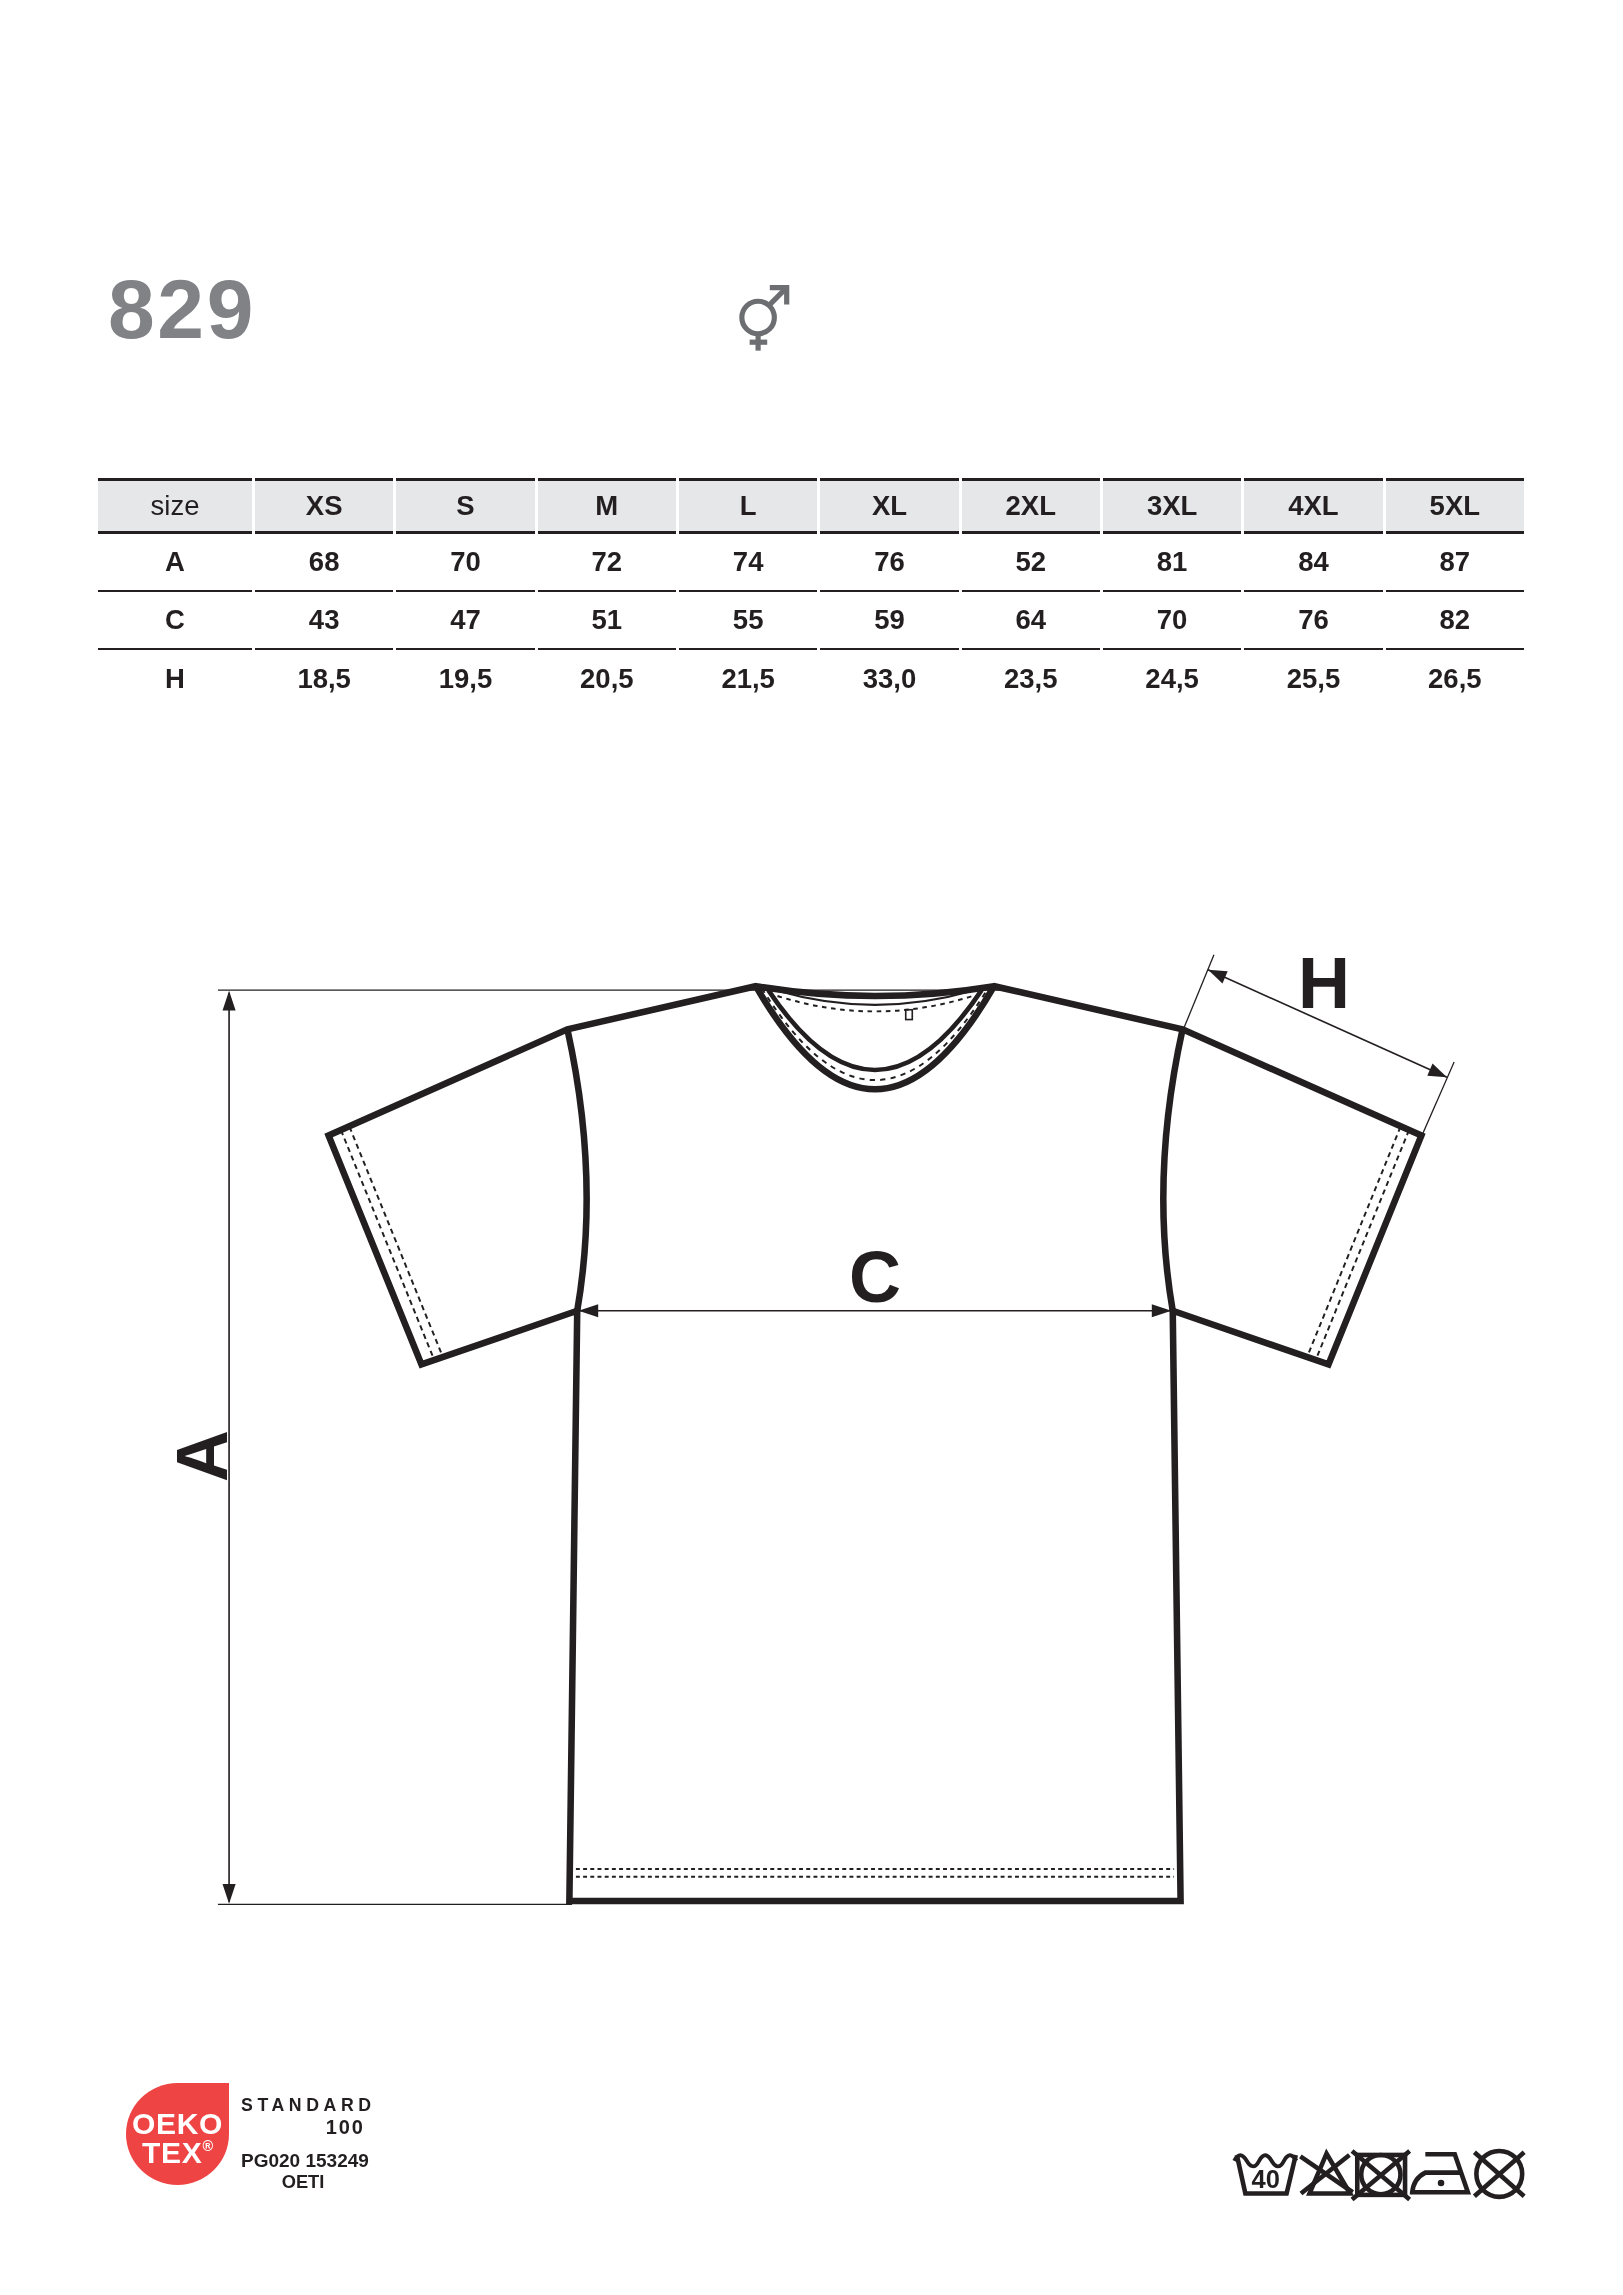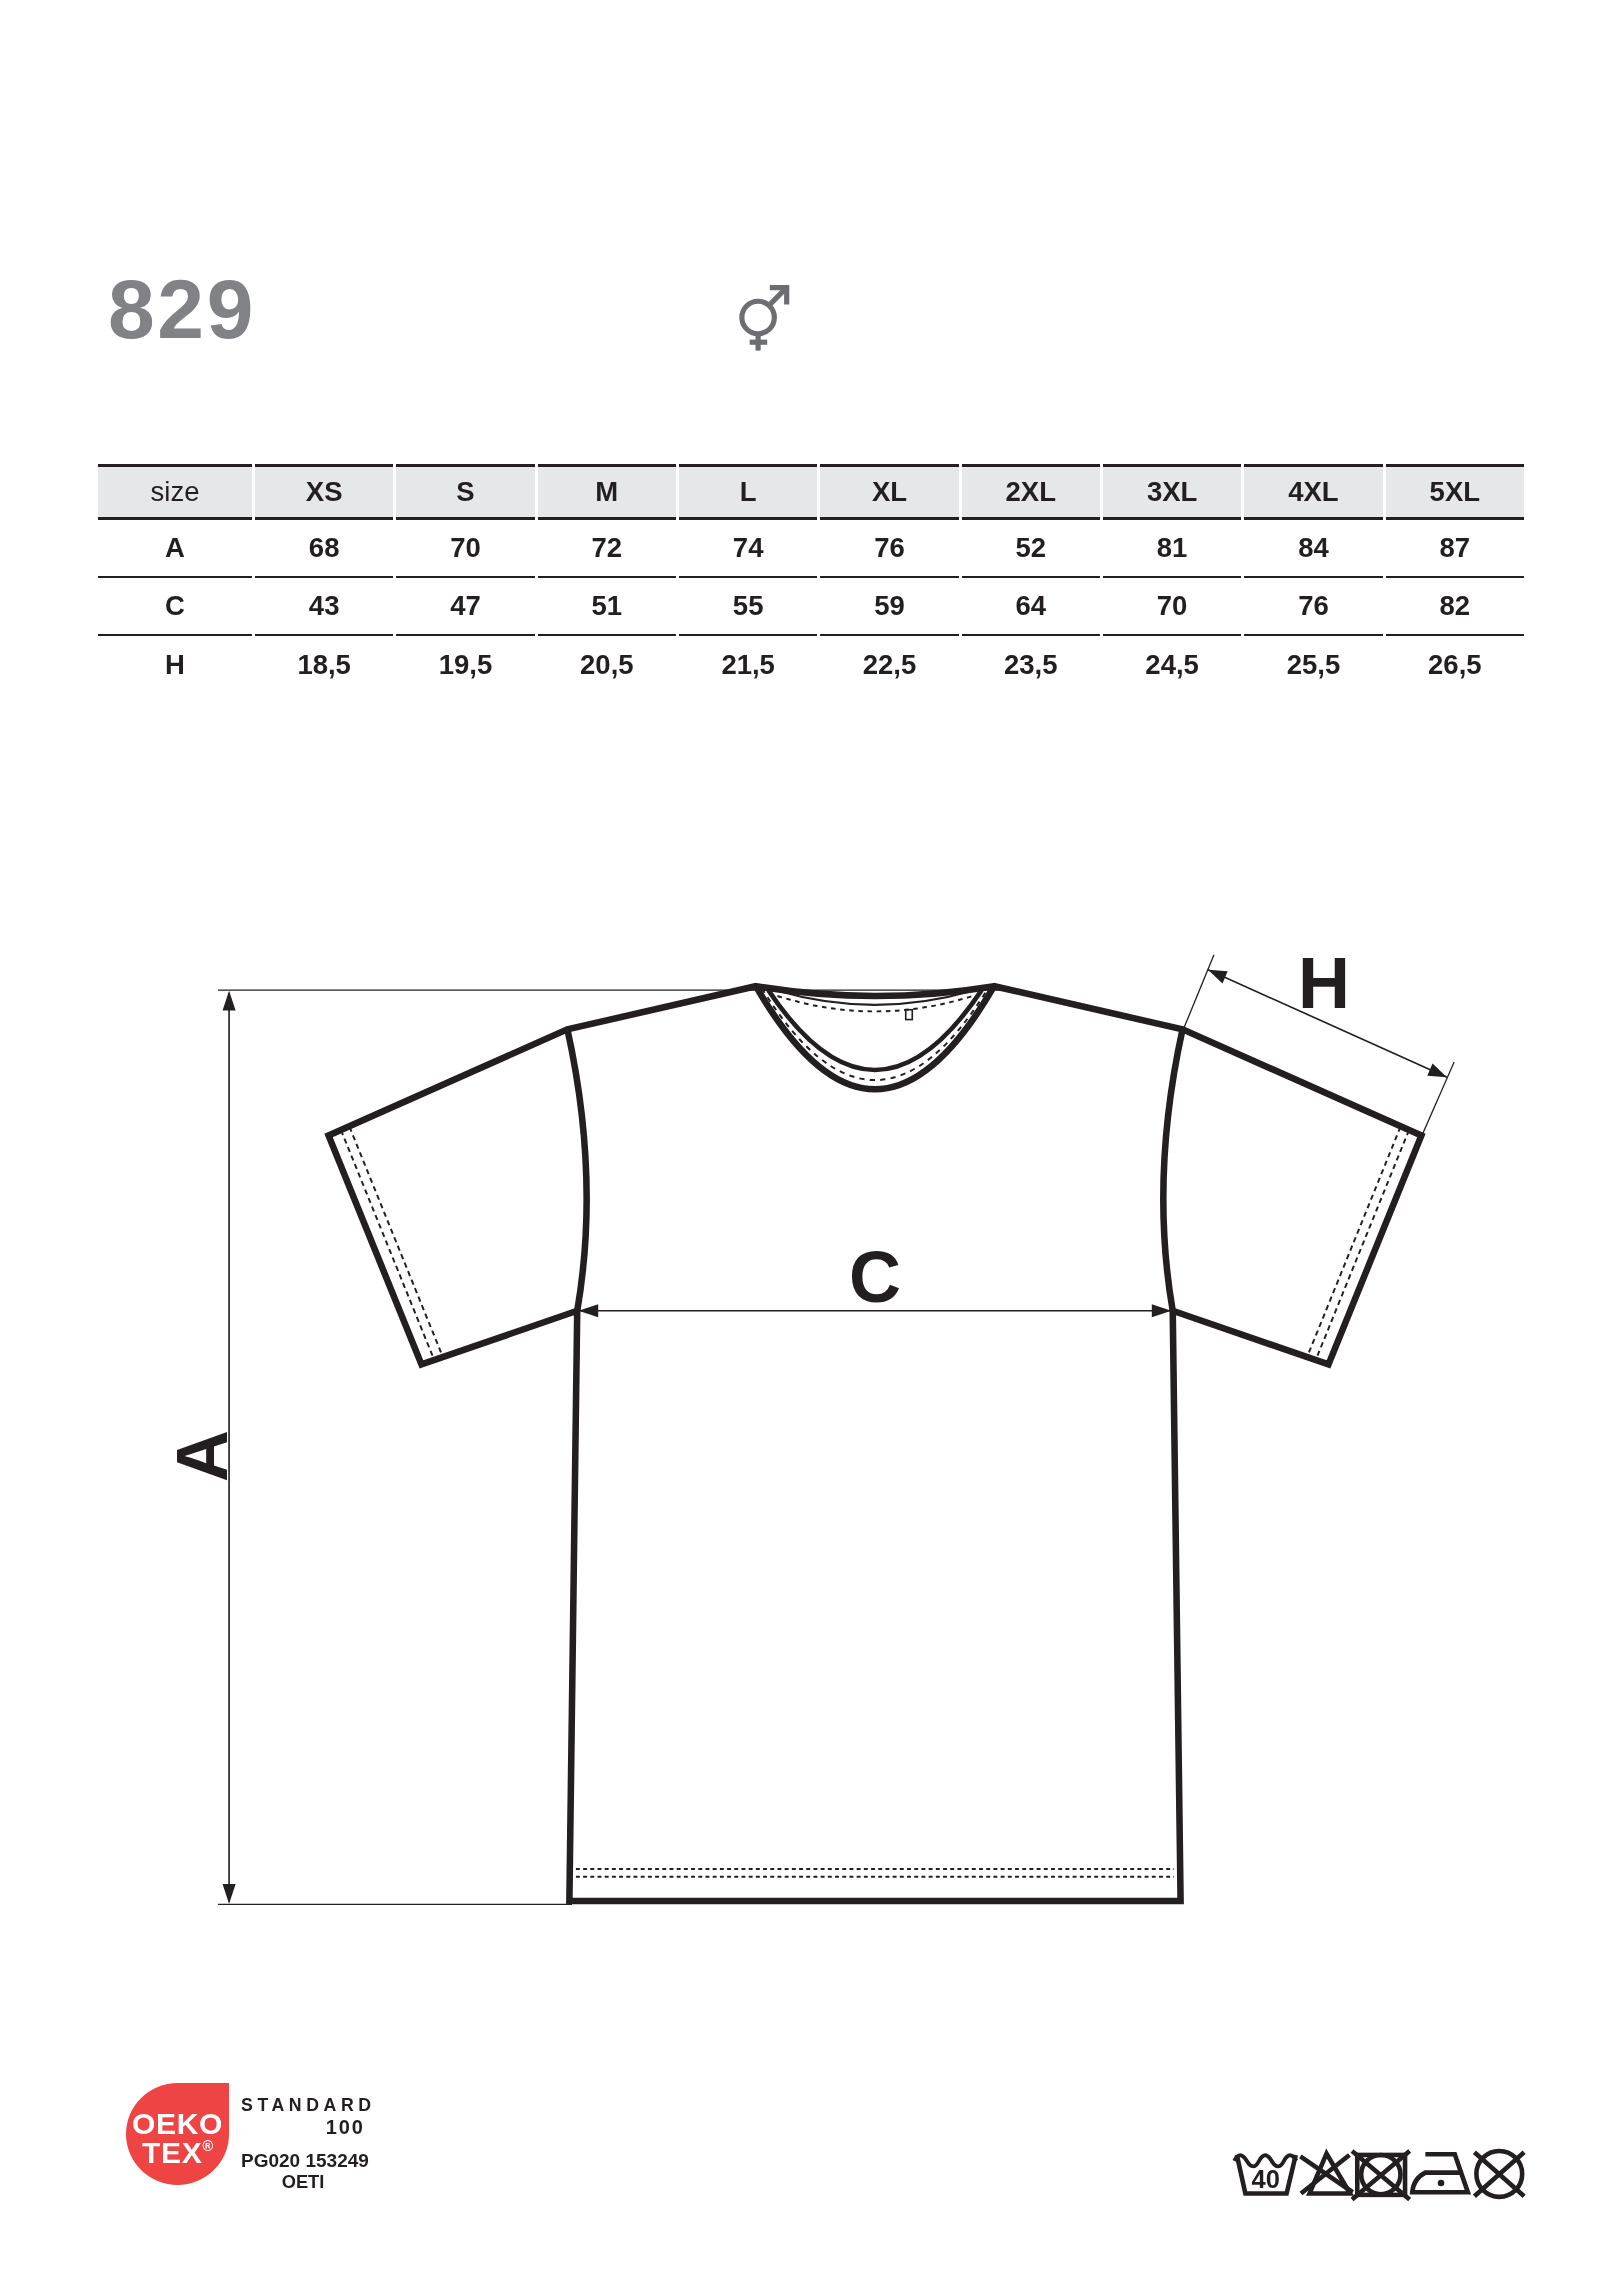--- a/index.html
+++ b/index.html
@@ -16,21 +16,21 @@
   }
   .gender-icon { position:absolute; left:736px; top:281px; }
   .section-title {
     position:absolute; left:113px; top:412px;
     font-size:35px; font-weight:700; letter-spacing:1px; line-height:1;
     color:#231f20; white-space:nowrap;
   }
   .section-title .unit { color:#a7a9ac; font-weight:700; margin-left:9.2px; }
   
   .size-table {
-    position:absolute; left:95px; top:464px; width:1432px;
+    position:absolute; left:95px; top:478px; width:1432px;
     border-collapse:separate; border-spacing:3.3px 0; table-layout:fixed;
   }
   .size-table th, .size-table td {
     text-align:center; vertical-align:middle;
     font-size:27.5px; font-weight:700; color:#231f20; padding:0;
   }
   .size-table thead th {
     height:56px; background:#e6e7e8;
     border-top:3.9px solid #231f20; border-bottom:3.9px solid #231f20;
   }
@@ -135,21 +135,21 @@
         <td>70</td>
         <td>76</td>
         <td>82</td>
       </tr>
       <tr>
         <th>H</th>
         <td>18,5</td>
         <td>19,5</td>
         <td>20,5</td>
         <td>21,5</td>
-        <td>22,5</td>
+        <td>33,0</td>
         <td>23,5</td>
         <td>24,5</td>
         <td>25,5</td>
         <td>26,5</td>
       </tr>
     </tbody>
   </table>
 
 
   <svg class="diagram-svg" width="1623" height="2295" viewBox="0 0 2480 3507">

